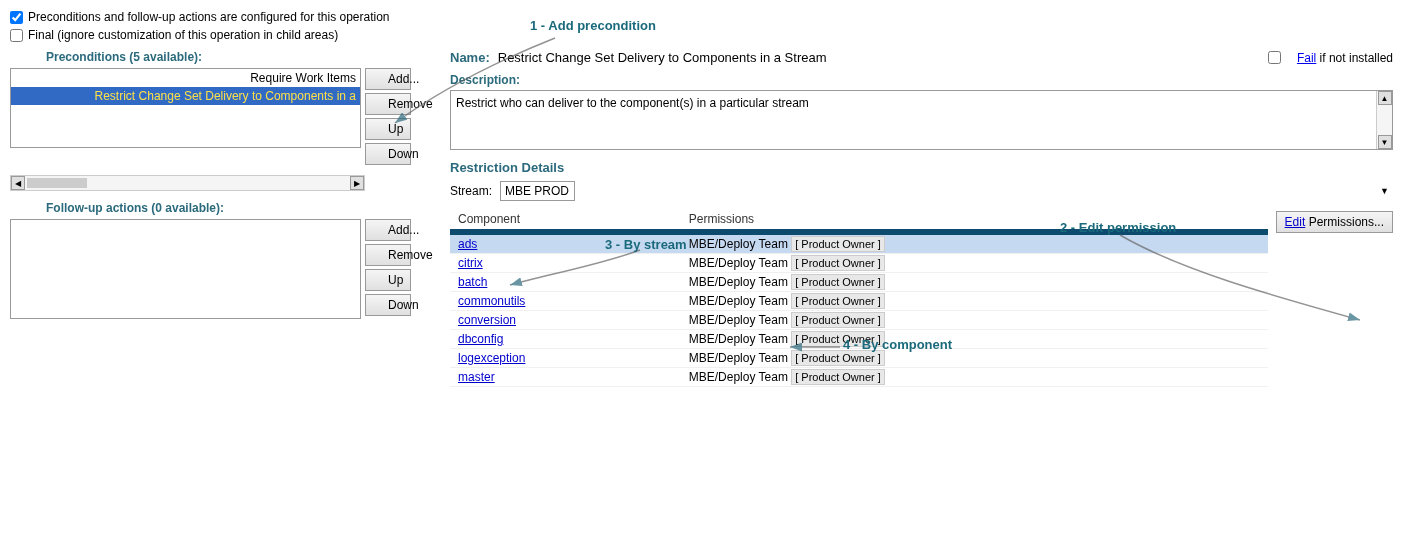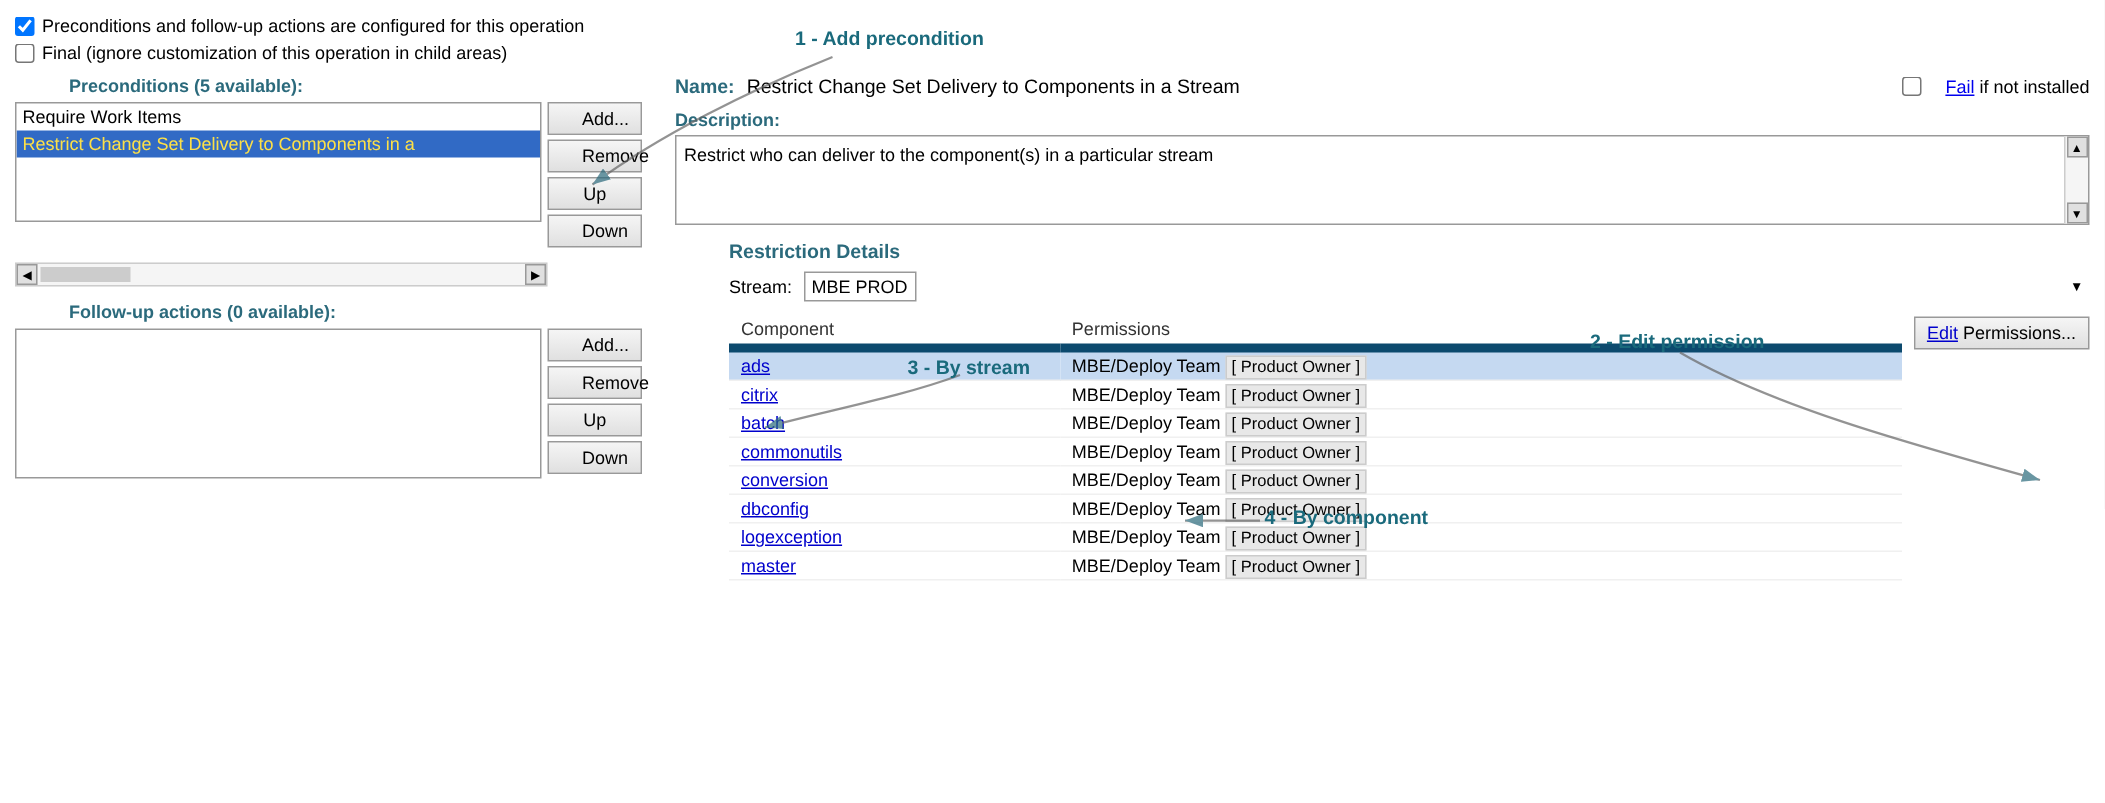--- a/index.html
+++ b/index.html
@@ -65,35 +65,36 @@
       border: 1px solid #999;
       background: #fff;
       min-height: 80px;
       overflow: auto;
     }
     
     .list-item {
       padding: 2px 4px;
       cursor: default;
       font-size: 12px;
+      text-align: right;
     }
     .list-item.selected {
       background: #316ac5;
       color: #fde047;
     }
     
     .buttons-col {
       display: flex;
       flex-direction: column;
       gap: 3px;
       width: 65px;
     }
     
     .action-btn {
-      width: 63px;
+      width: 46px;
       padding: 3px 22px;
       font-size: 12px;
       border: 1px solid #999;
       background: linear-gradient(to bottom, #f5f5f5, #e0e0e0);
       cursor: pointer;
       text-align: center;
     }
     .action-btn:disabled {
       color: #aaa;
       cursor: default;
@@ -222,21 +223,20 @@
       display: flex;
       align-items: center;
       justify-content: center;
       font-size: 8px;
       cursor: pointer;
       margin-top: auto;
     }
     
     .restriction-section {
       margin-top: 5px;
-      margin-left: 36px;
     }
     .restriction-title {
       font-weight: bold;
       font-size: 13px;
       color: #2b6a7c;
       margin-bottom: 6px;
     }
     
     .stream-row {
       display: flex;

